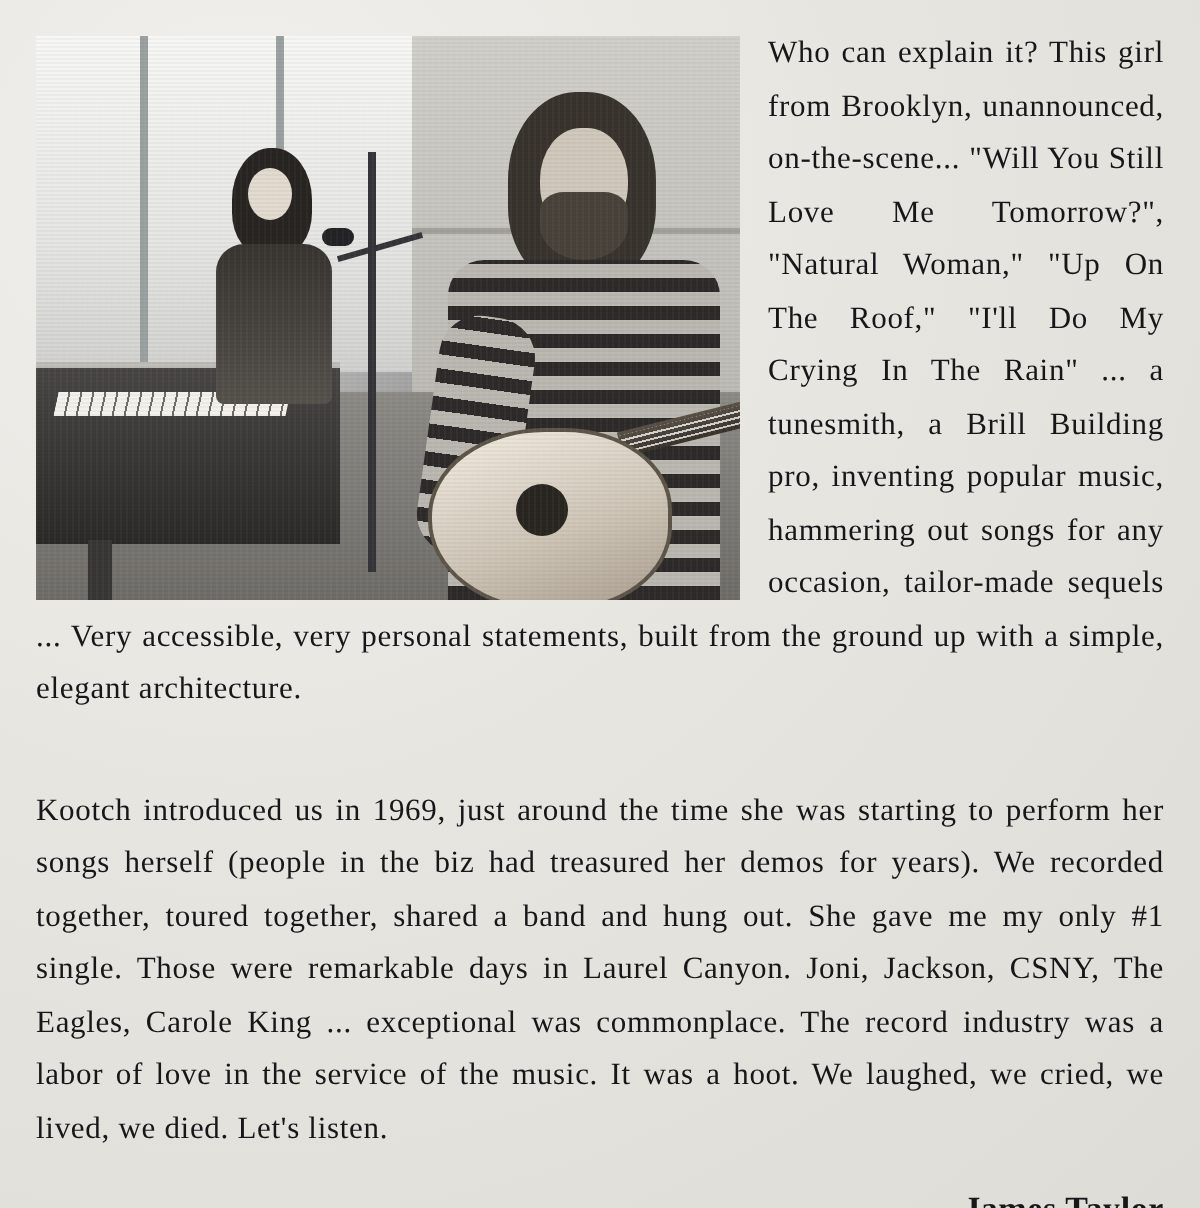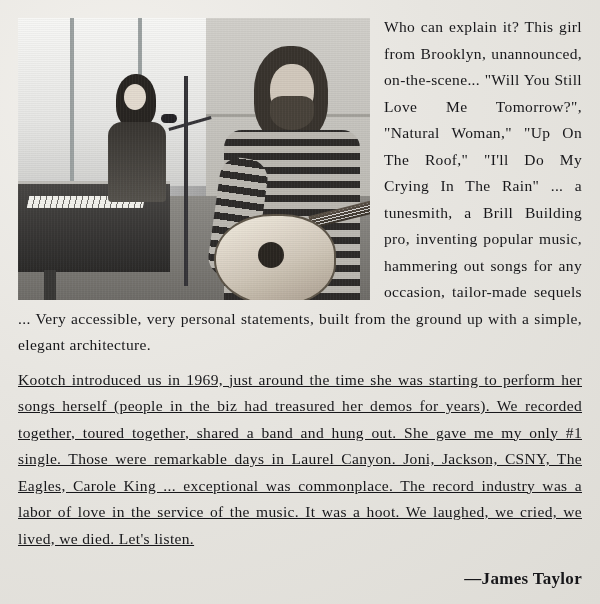--- a/index.html
+++ b/index.html
@@ -208,23 +208,22 @@
     letter-spacing: 0.35px;
     color: #17171a;
   }
   .para-wrap {
     text-align: justify;
   }
   .para-1 {
     margin: 0;
   }
   .para-2 {
-    margin: 8px 0 0 0;
+    margin: 34px 0 0 0;
     clear: both;
-    text-decoration: underline;
   }
   .signature {
     margin: 14px 0 0 0;
     text-align: right;
     font-size: 17px;
     font-weight: bold;
     letter-spacing: 0.3px;
   }
 </style>
 </head>

